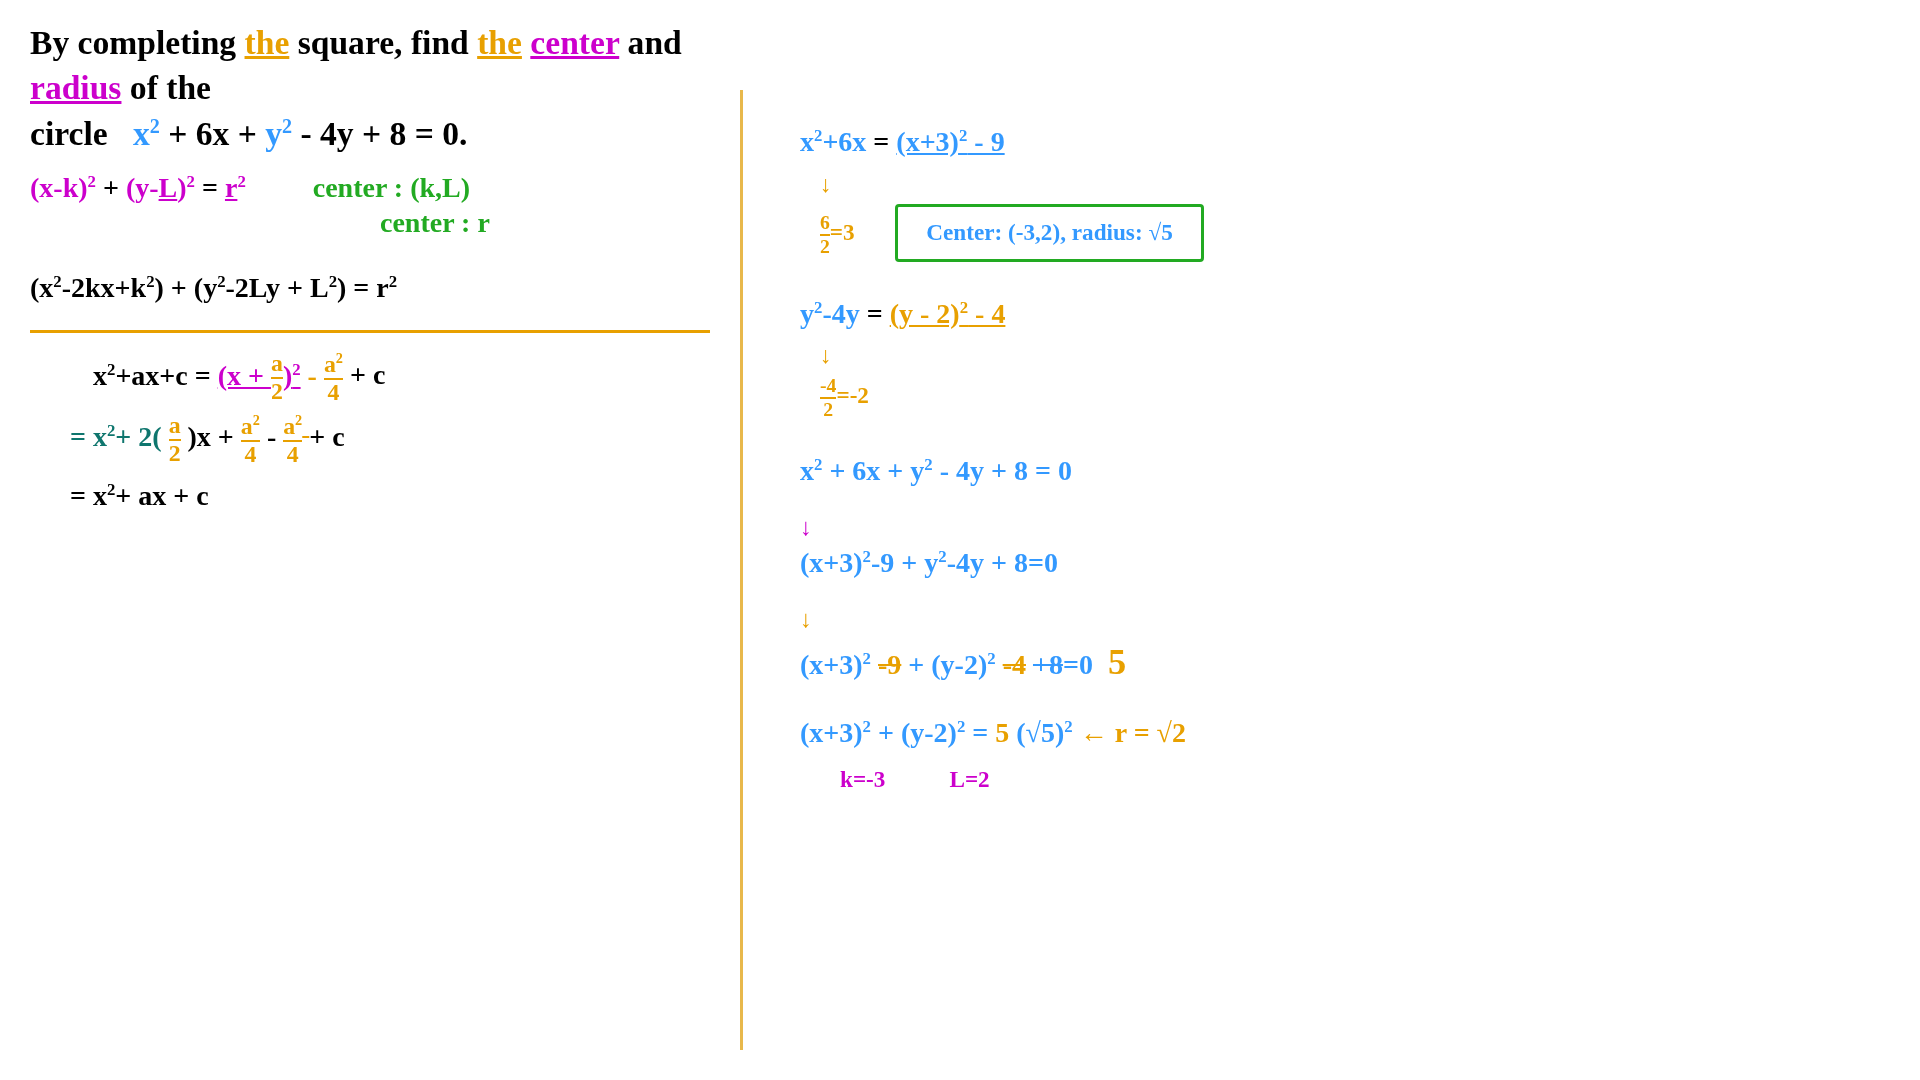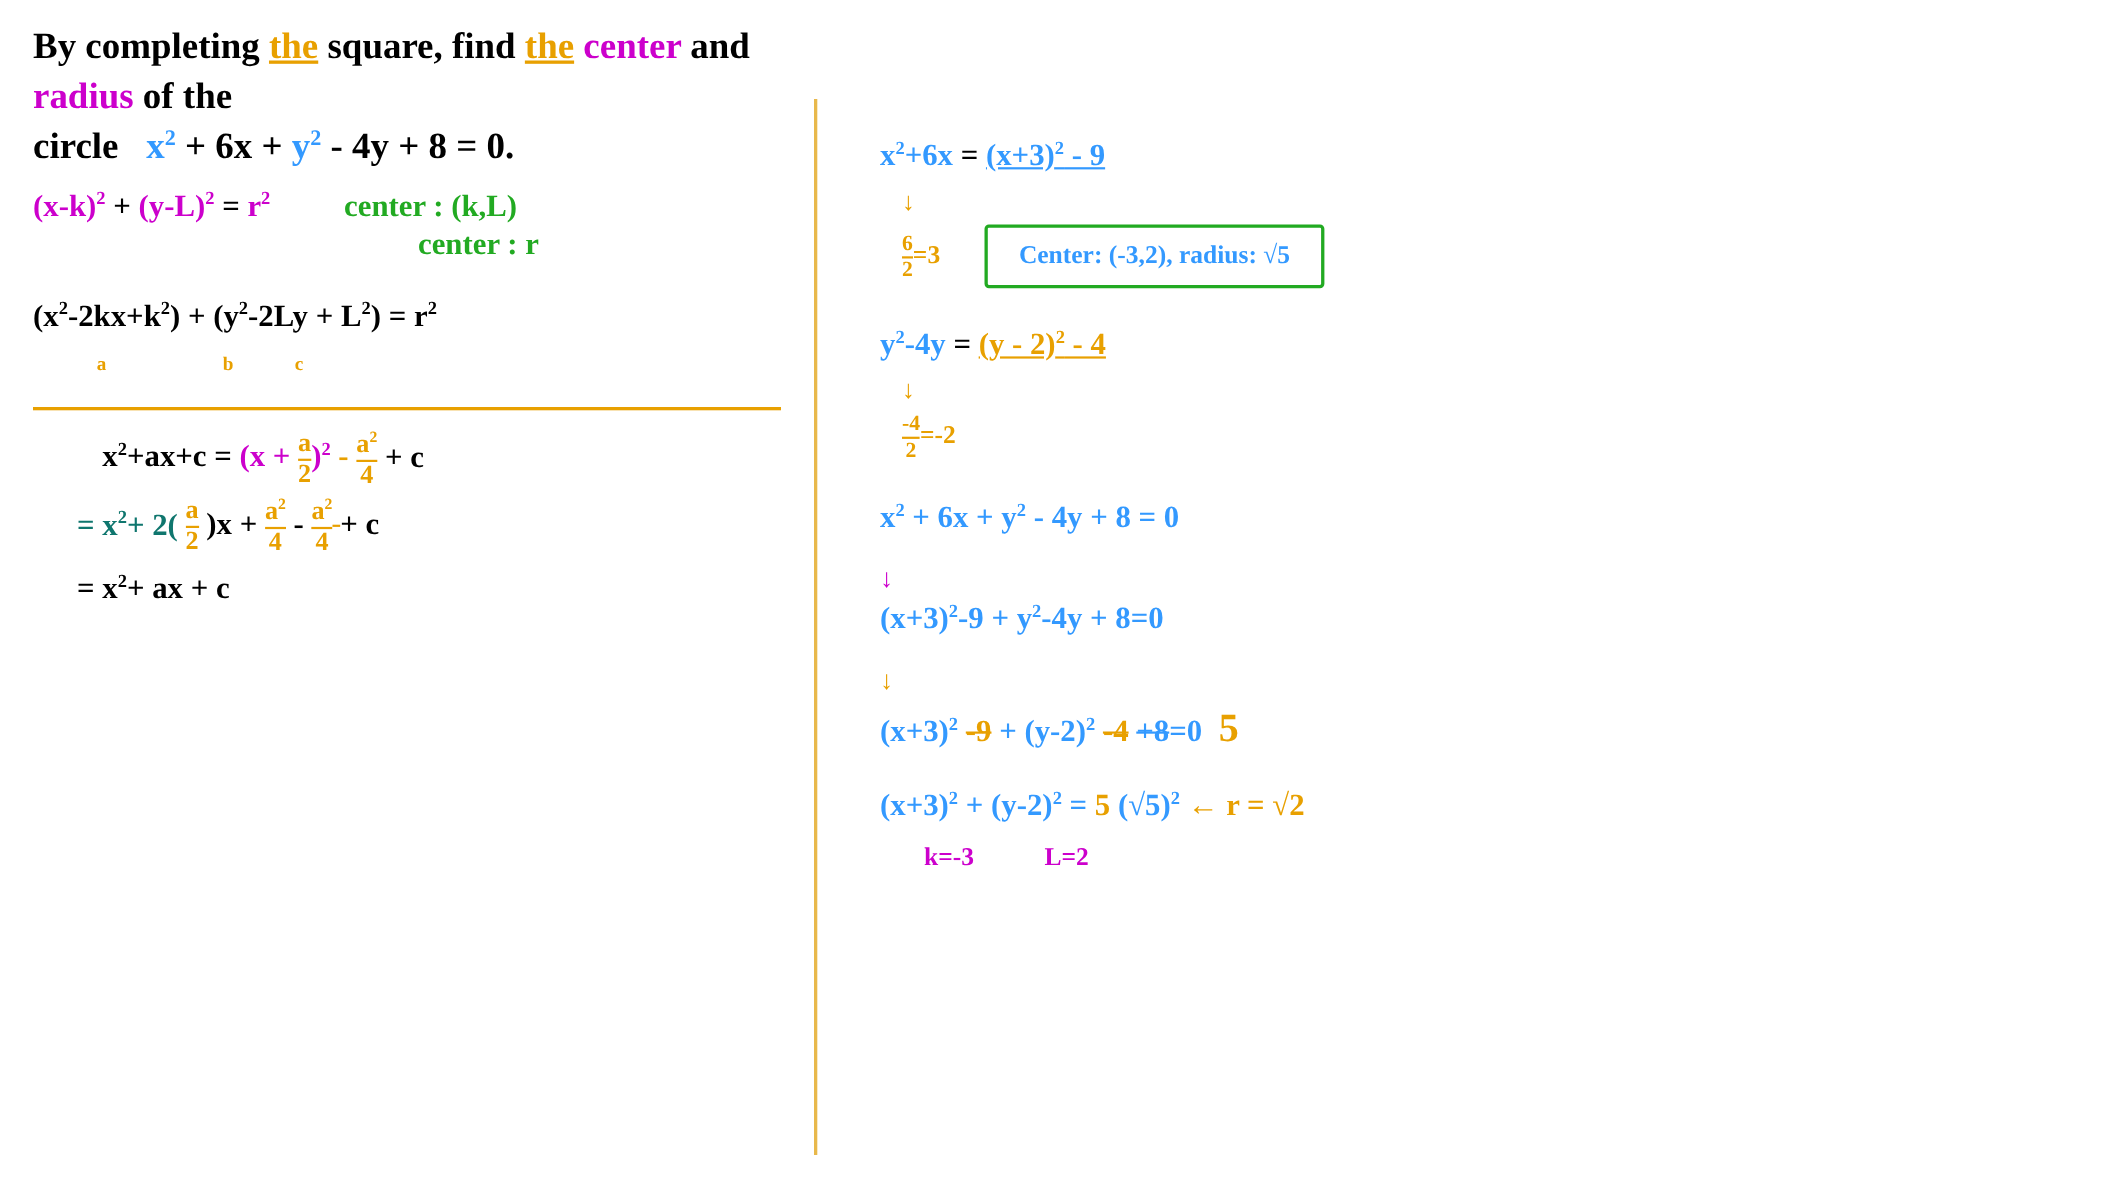--- a/index.html
+++ b/index.html
@@ -50,21 +50,21 @@
     }
 
     
     .blue { color: #3399ff; }
     .green { color: #22aa22; text-align: center; }
     .magenta { color: #cc00cc; }
     .orange { color: #e8a000; }
 
     
     .ul-orange { text-decoration: underline; text-decoration-color: #e8a000; }
-    .ul-magenta { text-decoration-color: #cc00cc; }
+    .ul-magenta { text-decoration: underline; text-decoration-color: #cc00cc; }
     .ul-blue { text-decoration: underline; text-decoration-color: #3399ff; }
 
     sup { font-size: 0.6em; vertical-align: super; }
 
     
     .answer-box {
       display: inline-block;
       border: 3px solid #22aa22;
       padding: 6px 28px;
       border-radius: 4px;
@@ -156,25 +156,20 @@
         <span style="margin-left:60px;" class="green">center : (k,L)</span>
       </span>
       <span class="eq-line" style="margin-left:350px;margin-top:-10px;">
         <span class="green">center : r</span>
       </span>
     </div>
 
     <div class="section">
       <span class="eq-line">
         <span style="color:#000;">(x<sup>2</sup>-2kx+k<sup>2</sup>) + (y<sup>2</sup>-2Ly + L<sup>2</sup>) = r<sup>2</sup></span>
-      </span>
-      <span class="eq-line-sm" style="padding-left:30px;">
-        <span class="orange small-label" style="margin-left:28px;">a</span>
-        <span class="orange small-label" style="margin-left:100px;">b</span>
-        <span class="orange small-label" style="margin-left:50px;">c</span>
       </span>
     </div>
 
 
     <hr class="hr-gold">
 
     <div class="section">
       <span class="eq-line indent">
         <span style="color:#000;margin-left:23px;">x<sup>2</sup>+ax+c = </span>
         <span class="magenta ul-magenta">(x +

